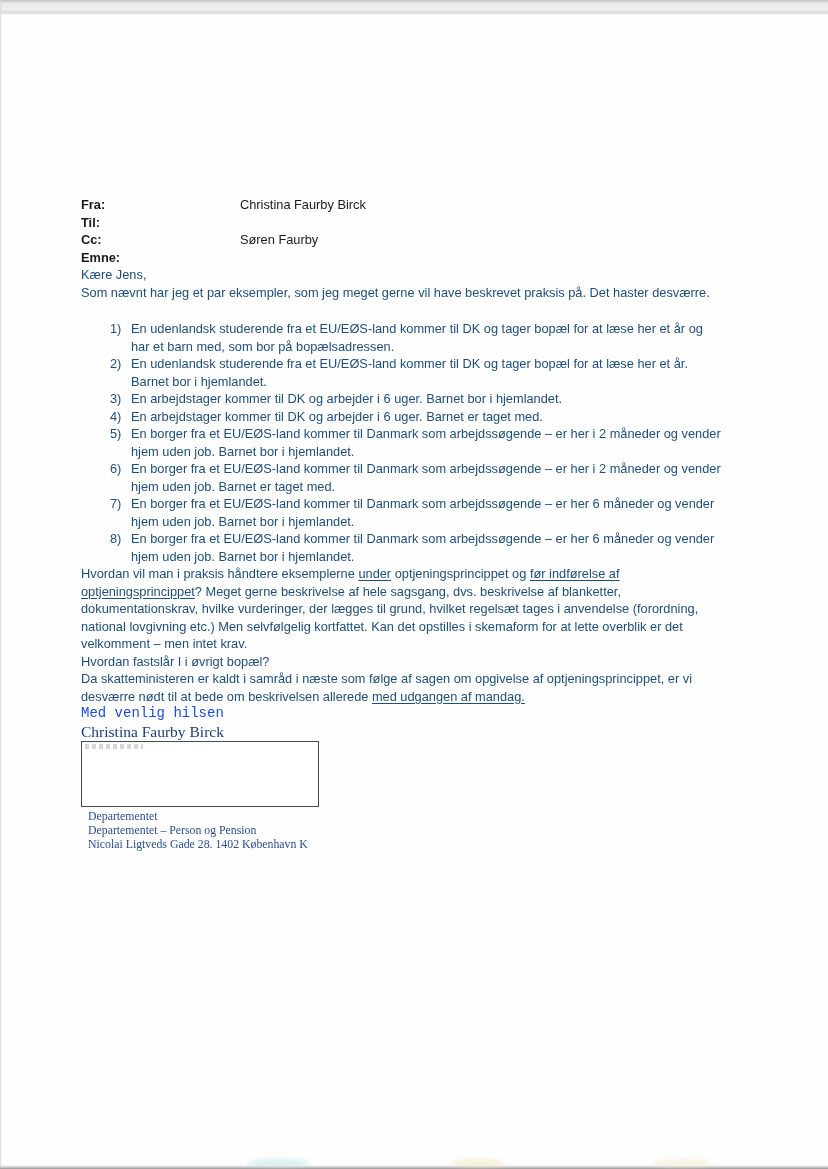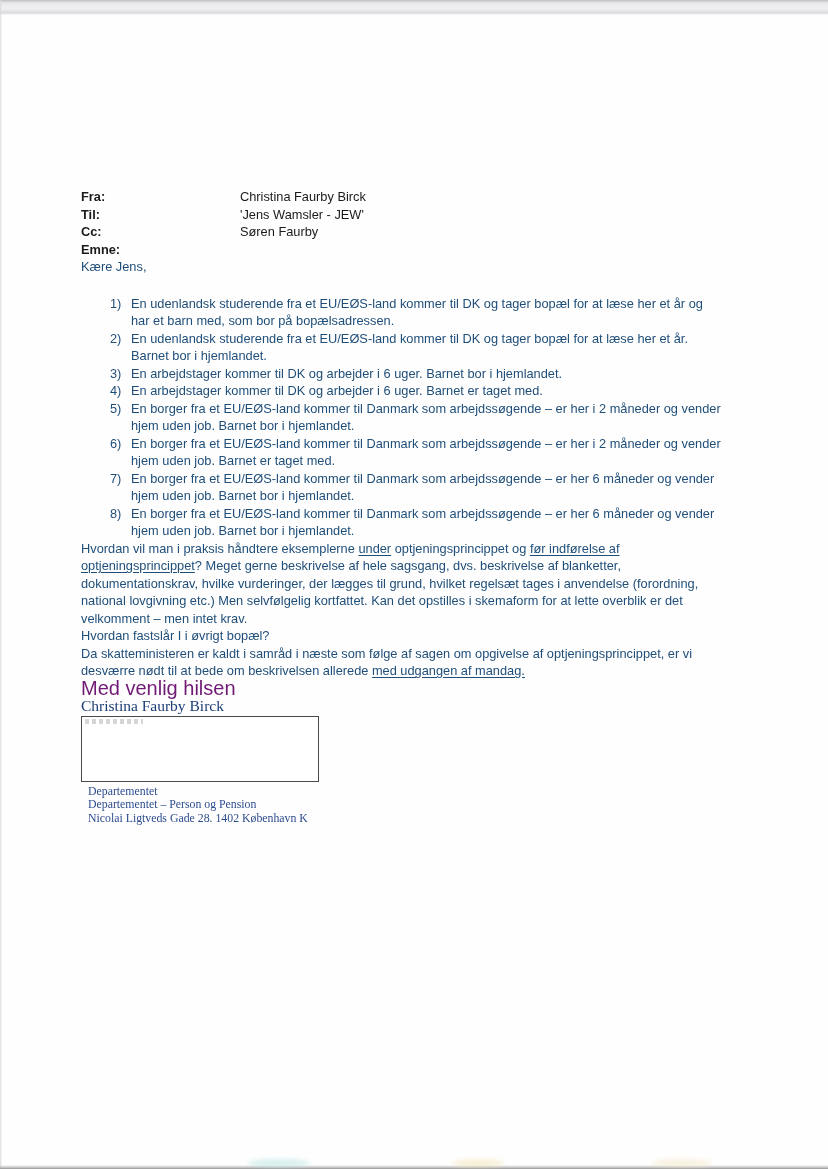--- a/index.html
+++ b/index.html
@@ -15,21 +15,21 @@
   .scan-left{position:absolute;top:0;bottom:0;left:0;width:2px;background:linear-gradient(90deg,#d8d8da,rgba(255,255,255,0))}
   .scan-bottom{
     position:absolute;left:0;right:0;bottom:0;height:4px;
     background:linear-gradient(180deg,rgba(255,255,255,0) 0,#bdbdbd 70%,#939393 100%);
   }
   .blob{position:absolute;bottom:2px;height:8px;border-radius:50%;filter:blur(2px);opacity:.45}
   .blob.b1{left:248px;width:62px;background:#aadfdc}
   .blob.b2{left:452px;width:52px;background:#f0e0a8}
   .blob.b3{left:652px;width:60px;background:#f2e4bd}
 
-  .content{position:absolute;left:81px;top:188px;width:700px;color:#1f4e79;font-size:12.8px;line-height:17.5px}
+  .content{position:absolute;left:81px;top:196px;width:700px;color:#1f4e79;font-size:12.8px;line-height:17.5px}
   .content p{margin:0}
   .pl{white-space:pre-line}
 
   .email-header{color:#1a1a1a}
   .hrow{display:flex}
   .hlabel{width:159px;flex:none;font-weight:bold}
   .hvalue{flex:1}
 
   .greeting{margin-top:28px}
   .intro{margin-top:20px}
@@ -37,21 +37,21 @@
   .examples{margin-top:19px}
   .example{display:flex}
   .num{flex:none;width:21px;margin-left:29px}
   .etxt{flex:1}
 
   .practice{margin-top:25px}
   .residence{margin-top:27px}
   .deadline{margin-top:18px}
   .u{text-decoration:underline;text-underline-offset:2px}
 
-  .closing{margin-top:33px;font-family:Liberation Sans, sans-serif;font-size:20px;color:#701a75}
+  .closing{margin-top:33px;font-family:Liberation Mono, monospace;font-size:14px;color:#1d4ed8}
   .sender{margin-top:14px;font-family:"Liberation Serif",serif;font-size:15.5px;color:#1d3e75}
 
   .sigbox{margin-top:1px;width:236px;height:64px;border:1.5px solid #4a4a4a;position:relative;background:#fff}
   .remnant{
     position:absolute;top:2px;left:3px;width:58px;height:5px;opacity:.55;
     background:repeating-linear-gradient(90deg,#b4b4b4 0 4px,rgba(0,0,0,0) 4px 7px);
   }
 
   .footer{margin-top:3px;margin-left:7px;font-family:"Liberation Serif",serif;font-size:11.8px;line-height:13.8px;color:#2c4c8c}
   .dept{font-weight:normal}
@@ -65,33 +65,33 @@
 
   <div class="content">
 
     <div class="email-header">
       <div class="hrow">
           <span class="hlabel">Fra:</span>
           <span class="hvalue">Christina Faurby Birck</span>
         </div>
       <div class="hrow">
           <span class="hlabel">Til:</span>
-          <span class="hvalue">'Jens Wamsler - JEW'</span>
         </div>
       <div class="hrow">
           <span class="hlabel">Cc:</span>
           <span class="hvalue">Søren Faurby</span>
         </div>
       <div class="hrow">
           <span class="hlabel">Emne:</span>
         </div>
     </div>
 
     <p class="greeting pl">Kære Jens,</p>
 
+    <p class="intro pl">Som nævnt har jeg et par eksempler, som jeg meget gerne vil have beskrevet praksis på. Det haster desværre.</p>
 
     <div class="examples">
       <div class="example">
           <span class="num">1)</span>
           <span class="etxt pl">En udenlandsk studerende fra et EU/EØS-land kommer til DK og tager bopæl for at læse her et år og
 har et barn med, som bor på bopælsadressen.</span>
         </div>
       <div class="example">
           <span class="num">2)</span>
           <span class="etxt pl">En udenlandsk studerende fra et EU/EØS-land kommer til DK og tager bopæl for at læse her et år.

